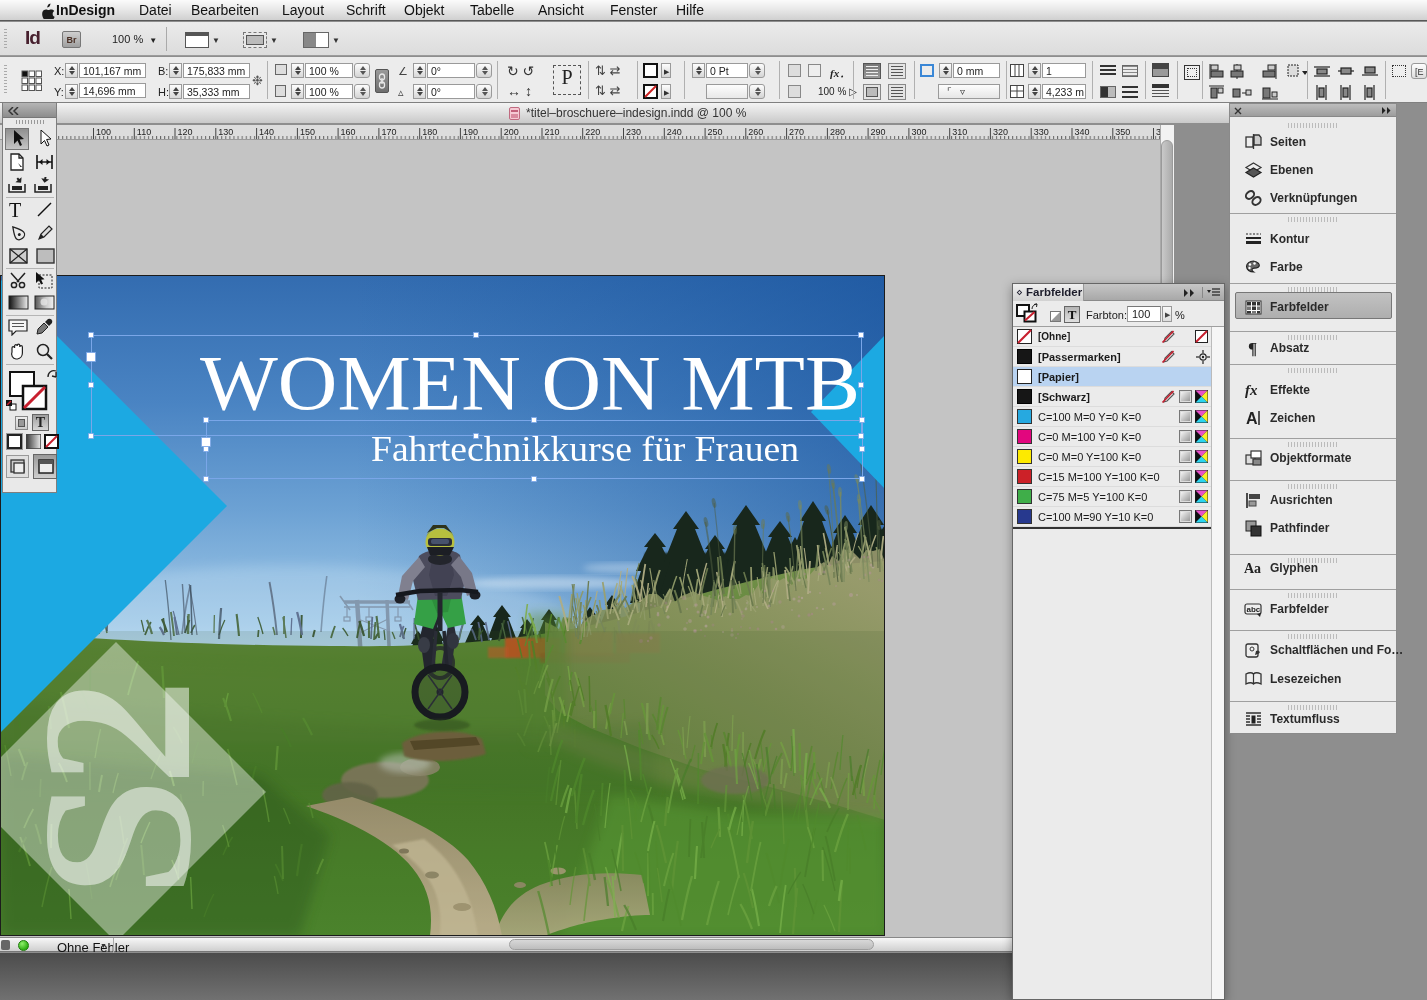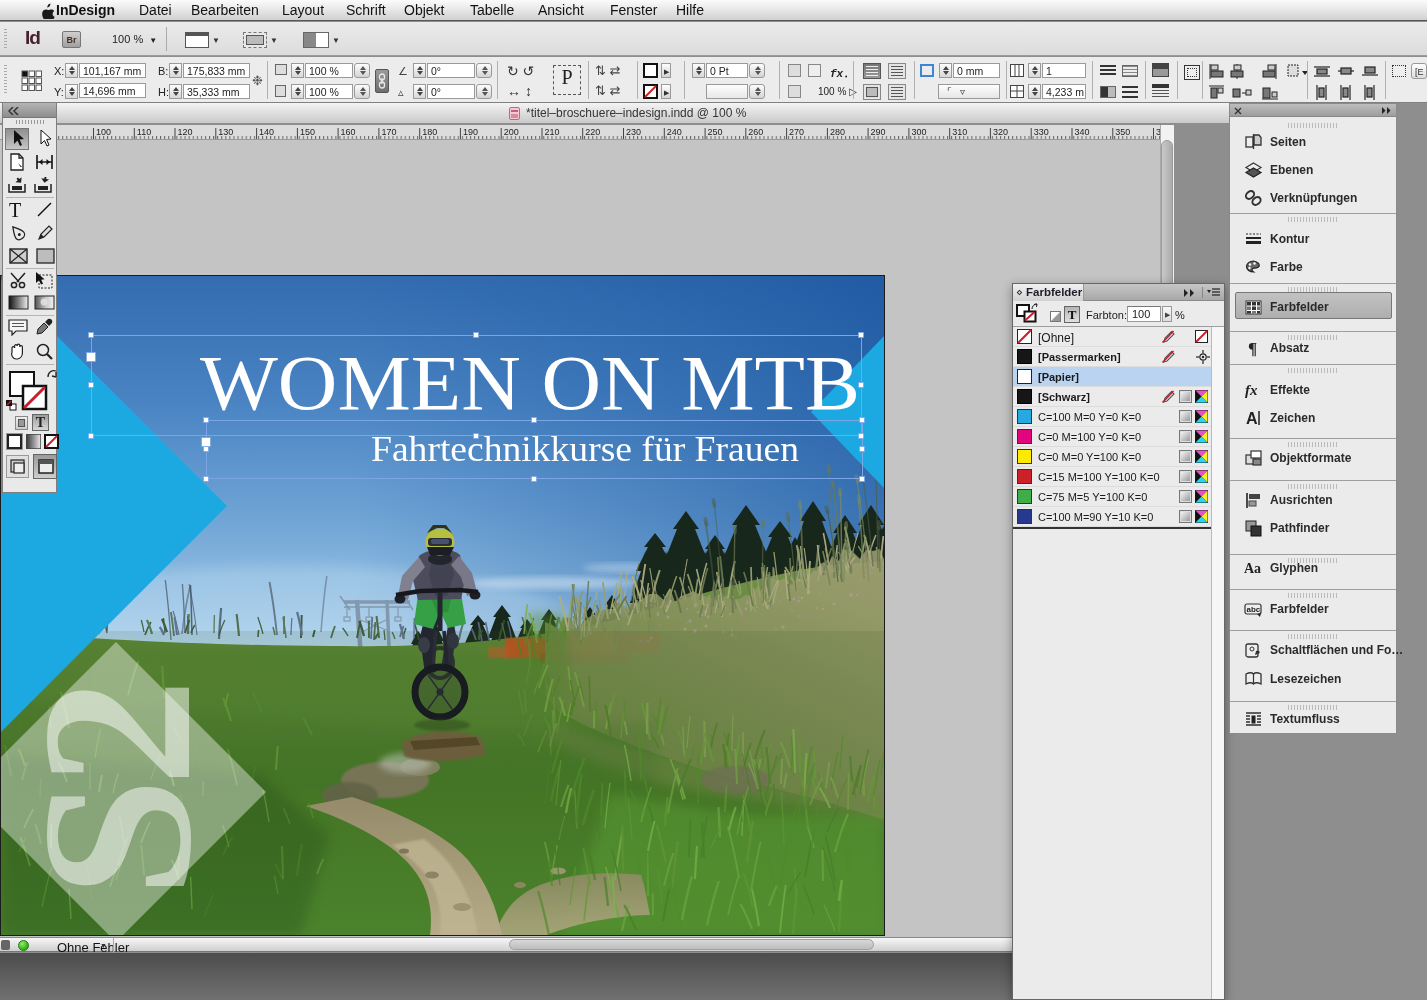--- a/index.html
+++ b/index.html
@@ -1117,21 +1117,21 @@
   <div class="abs" style="left:661px;top:27px;width:10px;height:15px;background:linear-gradient(#fdfdfd,#d4d4d4);border:1px solid #9a9a9a;font-size:7px;color:#333;padding:4px 0 0 2px;">▶</div>
   <div class="vsep" style="left:684px;"></div>
   <div class="stepper" style="left:692px;top:6px;"></div>
   <div class="field" style="left:706px;top:6px;width:42px;">0 Pt</div>
   <div class="spin" style="left:749px;top:6px;"></div>
   <div class="field" style="left:706px;top:27px;width:42px;background:linear-gradient(#fdfdfd,#e8e8e8);"></div>
   <div class="spin" style="left:749px;top:27px;"></div>
   <div class="vsep" style="left:779px;"></div>
   <div class="abs" style="left:788px;top:7px;width:13px;height:13px;border:1px solid #888;background:#ddd;"></div>
   <div class="abs" style="left:808px;top:7px;width:13px;height:13px;border:1px solid #888;background:#eee;"></div>
-  <span class="lbl" style="left:830px;top:8px;font-style:italic;font-family:Liberation Mono, monospace;font-weight:bold;">fx․</span>
+  <span class="lbl" style="left:830px;top:8px;font-style:italic;font-family:Liberation Serif, serif;font-weight:bold;">fx․</span>
   <div class="abs" style="left:788px;top:28px;width:13px;height:13px;border:1px solid #888;background:#ddd;"></div>
   <span class="lbl" style="left:806px;top:29px;font-size:10px;margin-left:12px;">100 % ▷</span>
   <div class="vsep" style="left:853px;"></div>
   <div class="abs" style="left:863px;top:6px;width:18px;height:16px;background:linear-gradient(#777,#999);border:1px solid #555;"></div>
   <div class="abs" style="left:866px;top:9px;width:12px;height:10px;background:repeating-linear-gradient(#eee 0 1px,transparent 1px 3px);"></div>
   <div class="abs" style="left:888px;top:6px;width:18px;height:16px;border:1px solid #888;background:#e4e4e4;"></div>
   <div class="abs" style="left:891px;top:9px;width:12px;height:10px;background:repeating-linear-gradient(#555 0 1px,transparent 1px 3px);"></div>
   <div class="abs" style="left:863px;top:27px;width:18px;height:16px;border:1px solid #888;background:#e4e4e4;"></div>
   <div class="abs" style="left:866px;top:30px;width:12px;height:10px;border:1px solid #555;background:#bbb;"></div>
   <div class="abs" style="left:888px;top:27px;width:18px;height:16px;border:1px solid #888;background:#e4e4e4;"></div>
@@ -1422,21 +1422,21 @@
     <div class="abs" style="left:73px;top:8px;font-size:11px;color:#222;">Farbton:</div>
     <div class="abs" style="left:114px;top:5px;width:34px;height:16px;background:#fff;border:1px solid #999;border-top-color:#777;font-size:11px;color:#222;padding:1px 0 0 4px;">100</div>
     <div class="abs" style="left:149px;top:5px;width:10px;height:16px;background:linear-gradient(#f8f8f8,#ddd);border:1px solid #999;font-size:7px;color:#444;padding:4px 0 0 2px;">▶</div>
     <div class="abs" style="left:162px;top:8px;font-size:11px;color:#222;">%</div>
   </div>
   <div class="abs" style="left:0;top:43px;width:198px;height:20px;background:#ebebeb;border-bottom:1px solid #dcdcdc;"></div>
     <svg class="abs" style="left:4px;top:45px" width="15" height="15">
       <rect x="0.5" y="0.5" width="14" height="14" fill="#fff" stroke="#222"></rect>
       <line x1="1" y1="14" x2="14" y2="1" stroke="#c81f2e" stroke-width="2.2"></line>
     </svg>
-    <div class="abs" style="left:25px;top:47px;font-size:12px;font-weight:normal;color:#1a1a1a;white-space:nowrap;">[Ohne]</div>
+    <div class="abs" style="left:25px;top:47px;font-size:10px;font-weight:bold;color:#1a1a1a;white-space:nowrap;">[Ohne]</div>
     <svg class="abs" style="left:148px;top:46px" width="14" height="14">
       <path d="M10.5 1.5 L13 4 L6 11 L3 12 L4 8 Z" fill="#e8e8e8" stroke="#555" stroke-width="1.1"></path>
       <line x1="12.5" y1="1" x2="1.5" y2="12.5" stroke="#c42030" stroke-width="1.7"></line>
     </svg>
     <svg class="abs" style="left:182px;top:46px" width="13" height="13">
       <rect x="0.5" y="0.5" width="12" height="12" fill="#fff" stroke="#222"></rect>
       <line x1="1" y1="12" x2="12" y2="1" stroke="#c81f2e" stroke-width="2"></line>
     </svg>
     <div class="abs" style="left:0;top:63px;width:198px;height:20px;background:#ebebeb;border-bottom:1px solid #dcdcdc;"></div>
     <div class="abs" style="left:4px;top:65px;width:15px;height:15px;background:#161616;border:1px solid #000;"></div>

